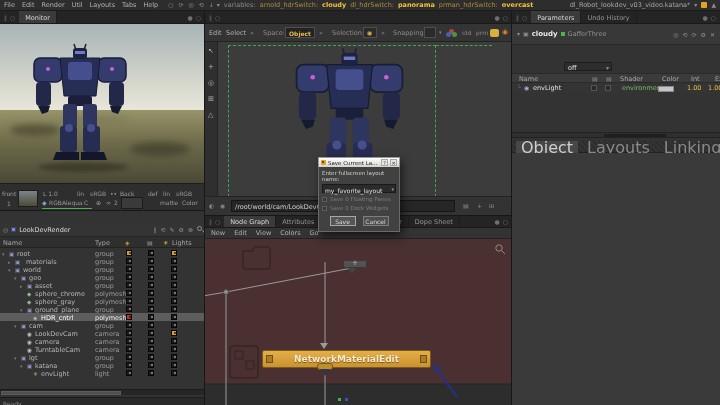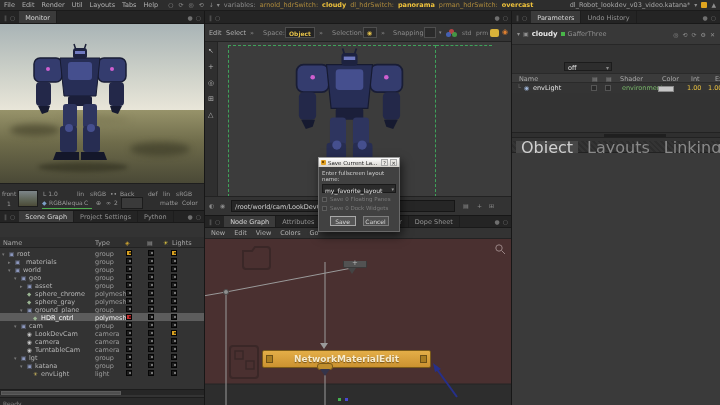--- a/index.html
+++ b/index.html
@@ -279,34 +279,31 @@
       <span class="txt" style="left:96px;top:16px">⊕</span>
       <span class="txt" style="left:106px;top:16px">∞</span>
       <span class="txt" style="left:114px;top:16px">2</span>
       <div class="thumb" style="left:121px;top:13px;width:22px;height:12px;background:#3a3a3a"></div>
       <span class="txt" style="left:160px;top:16px">matte</span>
       <span class="txt" style="left:182px;top:16px">Color</span>
     </div>
   </div>
 
   <div id="scenegraph-panel" class="panel">
-    <div class="tabbar" style="left:0;top:0;width:205px;height:12px">
-      <span class="edge">
+    <div id="sg-toolbar">
+      <span class="ico">◎</span>
+      <span class="bluesq"></span>
+      <span class="name">LookDevRender</span>
+      <span class="right">
         <span>∥</span>
-        <span>○</span>
-      </span>
-      <div class="tabs">
-          <span class="tab active">Scene Graph</span>
-          <span class="tab">Project Settings</span>
-          <span class="tab">Python</span>
-        </div>
-      <span class="spacer"></span>
-      <span class="edge">
-        <span>●</span>
-        <span>○</span>
+        <span>⟲</span>
+        <span>✎</span>
+        <span>⚙</span>
+        <span>⊗</span>
+        <span class="mag"></span>
       </span>
     </div>
     <div id="sg-colhdr">
       <span class="txt" style="left:3px;top:2.5px">Name</span>
       <span class="txt" style="left:95px;top:2.5px">Type</span>
       <span class="txt" style="left:125px;top:2.5px;color:#c8a030;font-size:6px">◈</span>
       <span class="txt" style="left:147px;top:2.5px;color:#9a9a9a;font-size:6px">▤</span>
       <span class="txt" style="left:163px;top:2.5px;color:#d8c040;font-size:6px">☀</span>
       <span class="txt" style="left:172px;top:2.5px">Lights</span>
     </div>

